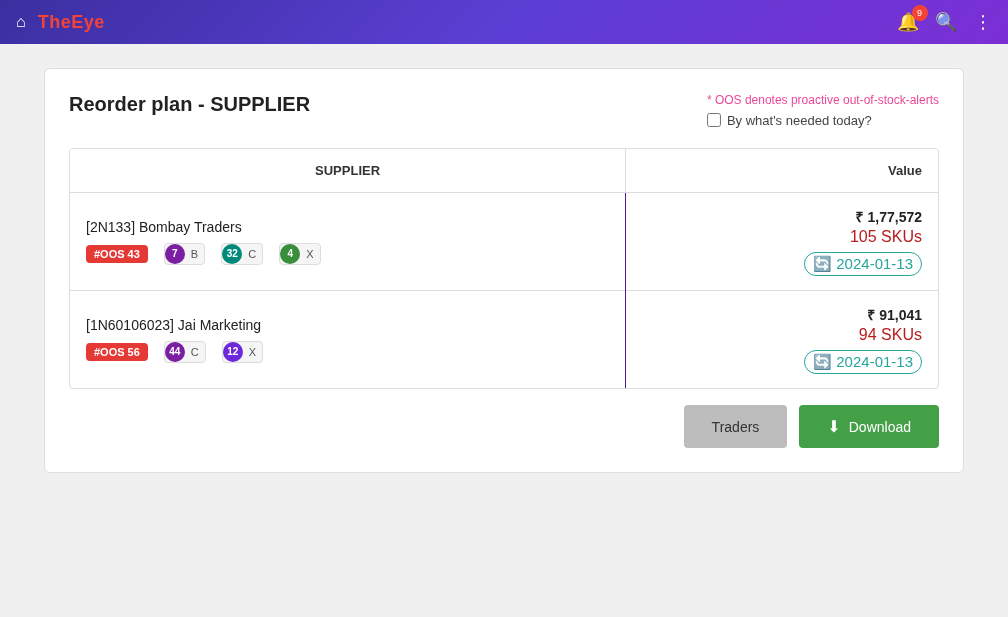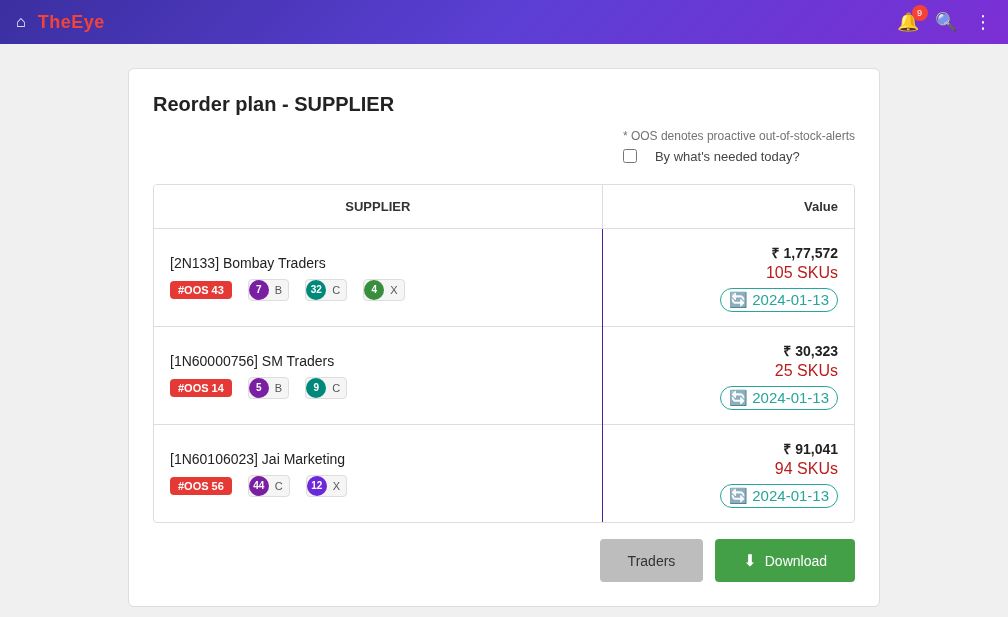--- a/index.html
+++ b/index.html
@@ -43,49 +43,48 @@
       display: flex;
       align-items: flex-start;
       justify-content: center;
     }
 
     
     .card {
       background: white;
       border: 1px solid #ddd;
       border-radius: 6px;
-      width: 752px;
+      width: 920px;
       padding: 24px;
     }
 
     
     .card-header {
       display: flex;
       justify-content: space-between;
       align-items: flex-start;
       margin-bottom: 20px;
     }
     .card-title {
       font-size: 20px;
       font-weight: bold;
       color: #222;
     }
     .header-right {
       text-align: right;
     }
     .oos-note {
       font-size: 12px;
-      color: #737373;
+      color: #ec4899;
       margin-bottom: 6px;
-      margin-top: 36px;
     }
     .checkbox-row {
       display: flex;
       align-items: flex-start;
-      gap: 18px;
+      gap: 6px;
       font-size: 13px;
       color: #444;
     }
     .checkbox-row input[type="checkbox"] {
       width: 14px;
       height: 14px;
     }
 
     
     .table-container {
@@ -277,37 +276,20 @@
                   <div class="category-group">
                     <span class="num-badge" style="background: rgb(56, 142, 60);">4</span>
                     <span class="cat-label">X</span>
                   </div>
                 </div>
               </td>
               <td class="value-cell"><div class="price">₹ 1,77,572</div><div class="skus">105 SKUs</div><div class="date-badge">🔄 2024-01-13</div></td>
             </tr>
             <tr>
               <td>
-                <div class="supplier-name">[1N60000756]  SM Traders</div>
-                <div class="badges-row">
-                  <span class="oos-badge">#OOS 14</span>
-                  <div class="category-group">
-                    <span class="num-badge" style="background: rgb(123, 31, 162);">5</span>
-                    <span class="cat-label">B</span>
-                  </div>
-                  <div class="category-group">
-                    <span class="num-badge" style="background: rgb(0, 137, 123);">9</span>
-                    <span class="cat-label">C</span>
-                  </div>
-                </div>
-              </td>
-              <td class="value-cell"><div class="price">₹ 30,323</div><div class="skus">25 SKUs</div><div class="date-badge">🔄 2024-01-13</div></td>
-            </tr>
-            <tr>
-              <td>
                 <div class="supplier-name">[1N60106023]  Jai Marketing</div>
                 <div class="badges-row">
                   <span class="oos-badge">#OOS 56</span>
                   <div class="category-group">
                     <span class="num-badge" style="background: rgb(123, 31, 162);">44</span>
                     <span class="cat-label">C</span>
                   </div>
                   <div class="category-group">
                     <span class="num-badge" style="background: #6d28d9;">12</span>
                     <span class="cat-label">X</span>

